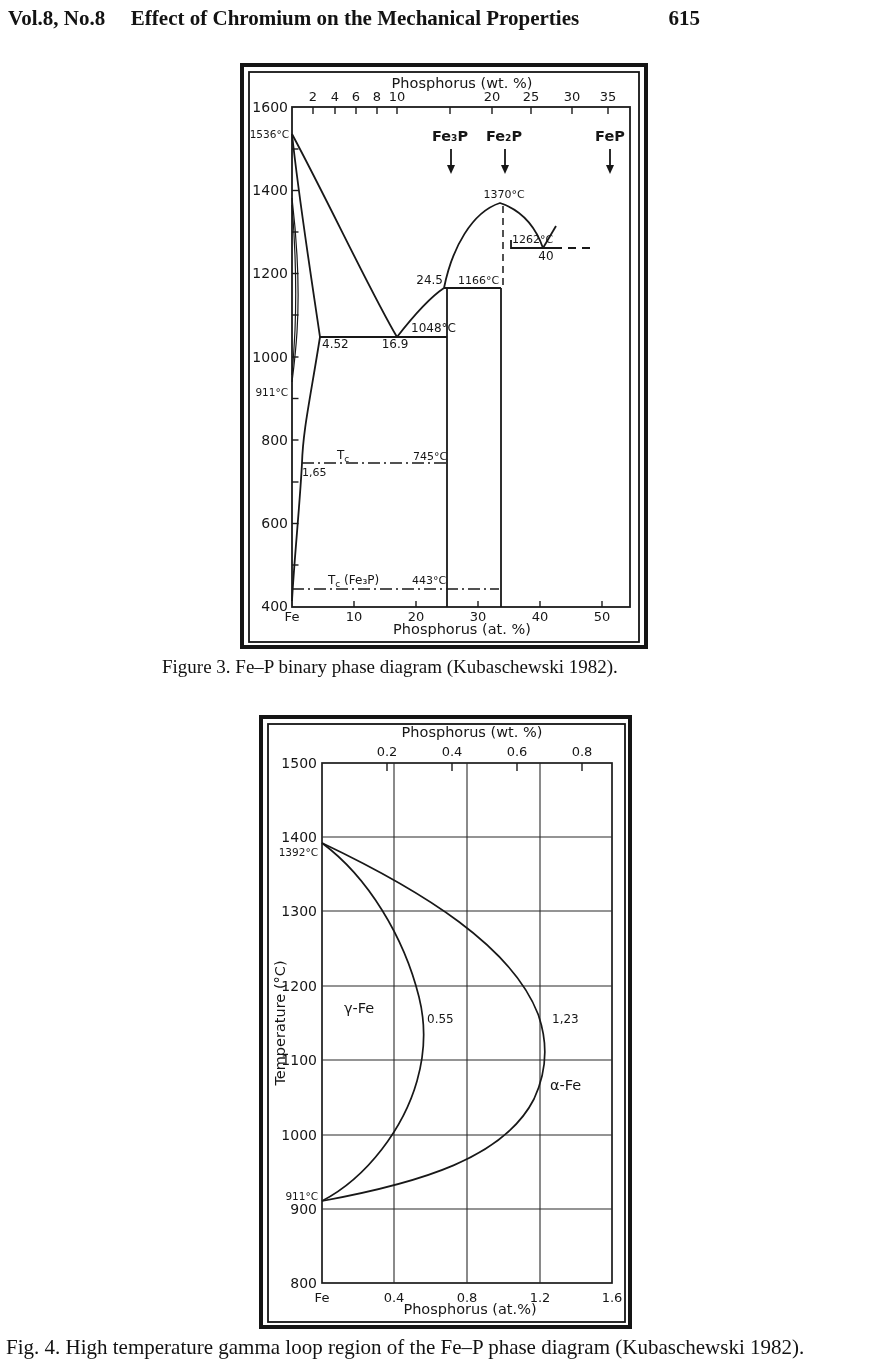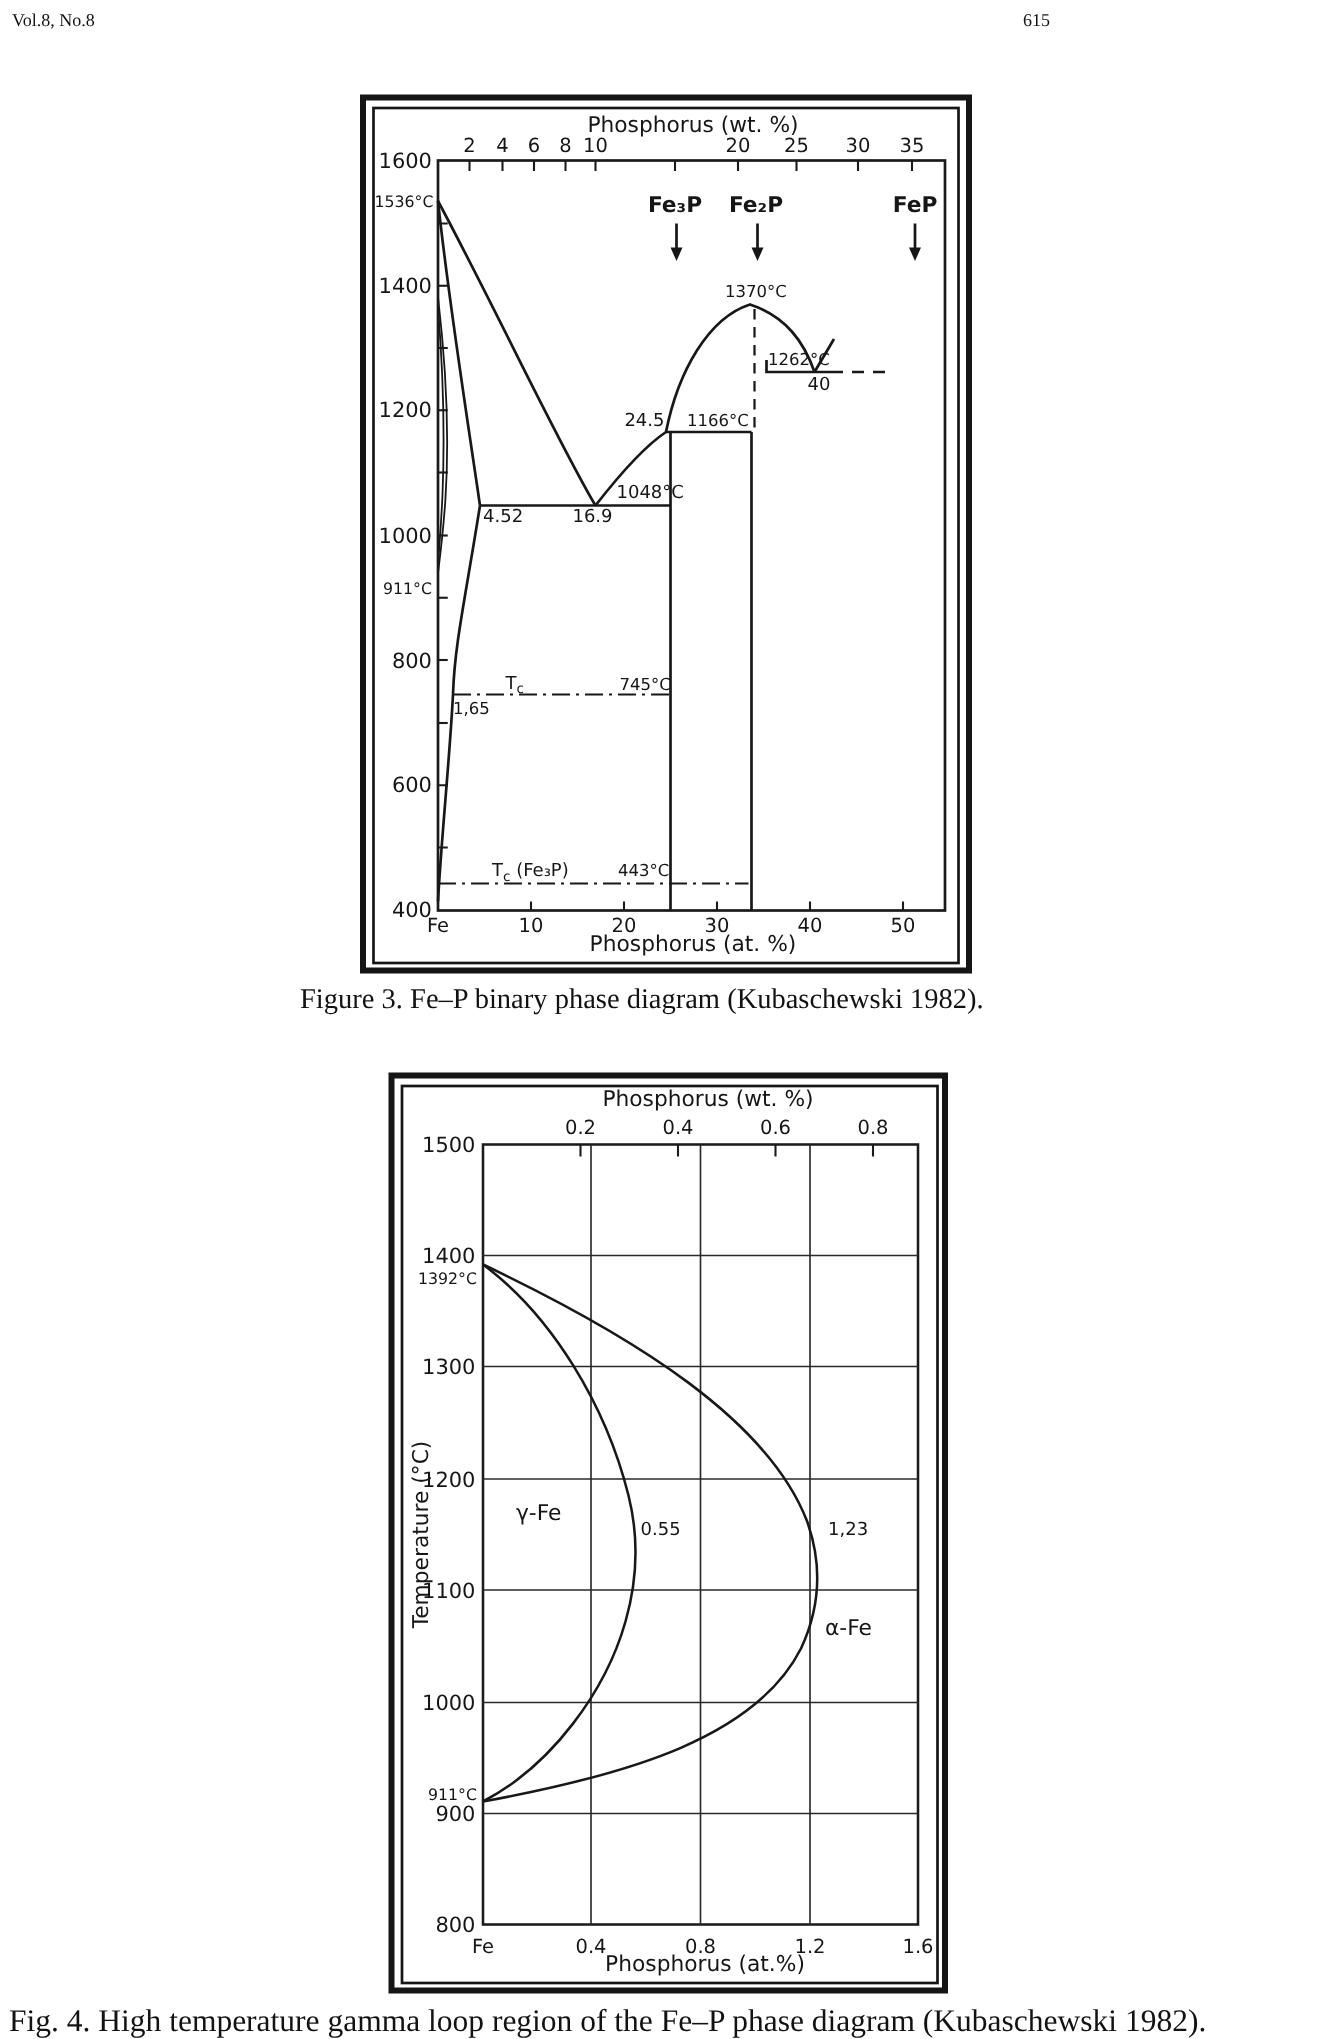--- a/index.html
+++ b/index.html
@@ -1,20 +1,20 @@
 <!DOCTYPE html>
 <html><head>
 <meta charset="utf-8">
 <style>
   html,body{margin:0;padding:0;}
   body{
     width:879px;height:1359px;position:relative;background:#ffffff;
     font-family:"Liberation Serif", serif;color:#131313;overflow:hidden;
   }
-  .hdr{position:absolute;top:4px;left:0;width:710px;height:26px;font-size:12px;}
+  .hdr{position:absolute;top:4px;left:0;width:710px;height:26px;font-size:21px;font-weight:bold;}
   .hdr .l{position:absolute;left:8px;top:2px;}
   .hdr .c{position:absolute;left:0;right:0;top:2px;text-align:center;}
   .hdr .r{position:absolute;right:10px;top:2px;margin-left:10px;}
   .figsvg{position:absolute;}
   svg text{font-family:"DejaVu Sans", sans-serif;fill:#161616;}
   .axisnum{font-size:14px;}
   .ticknum{font-size:13px;}
   .axtitle{font-size:14.5px;}
   .small{font-size:10.5px;}
   .num{font-size:12px;}
@@ -24,20 +24,21 @@
   .subsc{font-size:9px;}
   .cap{position:absolute;font-size:19px;color:#121212;white-space:nowrap;}
   .cap2{position:absolute;font-size:21px;color:#121212;white-space:nowrap;}
   path,line,rect,polyline{vector-effect:none;}
 </style>
 </head>
 <body>
 
 <div class="hdr">
   <span class="l">Vol.8, No.8</span>
+  <span class="c">Effect of Chromium on the Mechanical Properties</span>
   <span class="r">615</span>
 </div>
 
 <svg class="figsvg" style="left:238px;top:61px;" width="414" height="592" viewBox="238 61 414 592">
 
   <g>
     <rect x="242" y="65" width="404" height="582" fill="#ffffff" stroke="#151515" stroke-width="4"></rect>
     <rect x="249" y="72" width="390" height="570" fill="none" stroke="#151515" stroke-width="1.8"></rect>
   </g>
 
@@ -155,21 +156,21 @@
   <text class="num" x="411" y="332">1048°C</text>
   <text class="num" x="322" y="348">4.52</text>
   <text class="num" x="395" y="348" text-anchor="middle">16.9</text>
   <text class="num" x="337" y="459"><tspan>T</tspan><tspan class="subsc" dy="3">c</tspan></text>
   <text class="num11" x="413" y="460">745°C</text>
   <text class="num11" x="302" y="476">1,65</text>
   <text class="num" x="328" y="584"><tspan>T</tspan><tspan class="subsc" dy="3">c</tspan><tspan dy="-3"> (Fe₃P)</tspan></text>
   <text class="num11" x="412" y="584">443°C</text>
 </svg>
 
-<div class="cap" style="left:162px;top:656px;margin-left:38px;">Figure 3. Fe–P binary phase diagram (Kubaschewski 1982).</div>
+<div class="cap" style="left:162px;top:656px;">Figure 3. Fe–P binary phase diagram (Kubaschewski 1982).</div>
 
 <svg class="figsvg" style="left:255px;top:711px;" width="380" height="622" viewBox="255 711 380 622">
 
   <g>
     <rect x="261" y="717" width="369" height="610" fill="#ffffff" stroke="#151515" stroke-width="4"></rect>
     <rect x="268" y="724" width="357" height="598" fill="none" stroke="#151515" stroke-width="1.8"></rect>
   </g>
 
   <rect x="322" y="763" width="290" height="520" fill="none" stroke="#1b1b1b" stroke-width="1.7"></rect>
 

